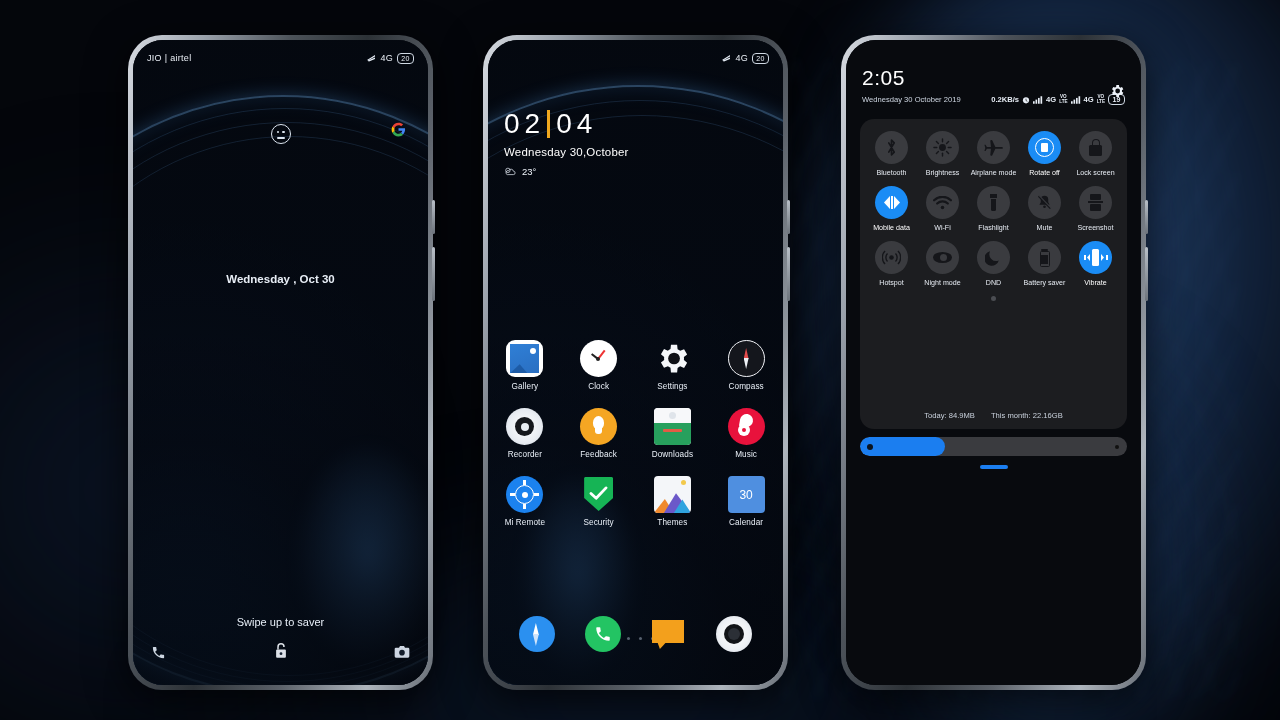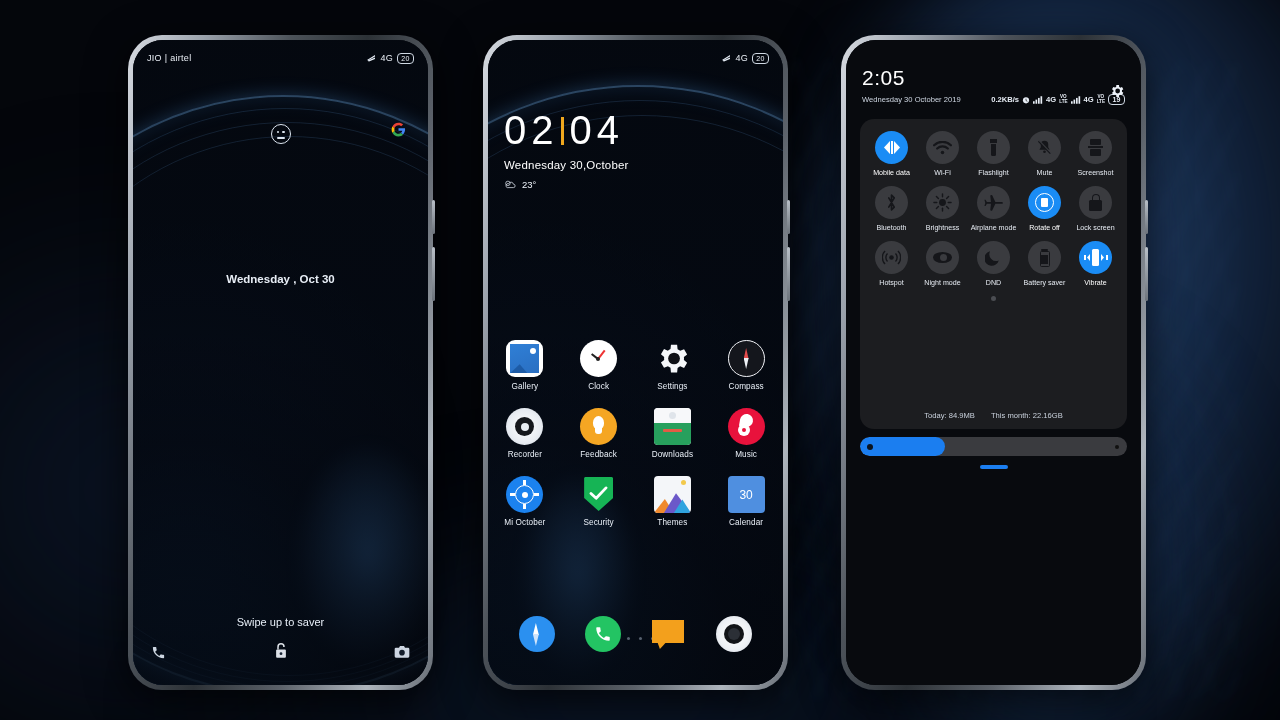--- a/index.html
+++ b/index.html
@@ -106,21 +106,21 @@
   .swipe {
     position:absolute; left:0; right:0; bottom:57px; text-align:center;
     color:#e7eef7; font-size:11px;
   }
   .lockrow { position:absolute; left:0; right:0; bottom:18px; height:26px; }
   .lockrow .ic { position:absolute; opacity:.92; }
 
   
   #phone2 { left:483px; top:35px; width:305px; height:655px; }
   .widget { position:absolute; left:16px; top:68px; color:#fff; }
-  .widget .big { font-size:40px; font-weight:300; letter-spacing:5px; display:flex; align-items:center; }
+  .widget .big { font-size:28px; font-weight:300; letter-spacing:5px; display:flex; align-items:center; }
   .widget .big .sep { width:3px; height:28px; background:#f0a81e; margin:0 6px 0 2px; }
   .widget .dt { font-size:11.5px; margin-top:6px; letter-spacing:.2px; }
   .widget .wx { font-size:9.5px; margin-top:8px; display:flex; align-items:center; gap:5px; color:#eef3fa; }
 
   .grid { position:absolute; left:0; right:0; top:300px; }
   .grow { display:flex; justify-content:space-around; margin-bottom:17px; }
   .app { width:56px; text-align:center; }
   .app .ic { width:37px; height:37px; margin:0 auto 5px; border-radius:9px; position:relative; overflow:hidden; }
   .app .lb { font-size:8.2px; color:#eaf0f8; letter-spacing:.1px; }
 
@@ -372,21 +372,21 @@
       <div class="grow">
         <div class="app">
           <div class="ic" style="background:#1b82ef;border-radius:50%;">
             <div style="position:absolute;left:9px;top:9px;width:19px;height:19px;border-radius:50%;border:1.8px solid #fff;"></div>
             <div style="position:absolute;left:15.5px;top:15.5px;width:6px;height:6px;border-radius:50%;background:#fff;"></div>
             <div style="position:absolute;left:17px;top:4px;width:3px;height:5px;background:#fff;"></div>
             <div style="position:absolute;left:17px;top:28px;width:3px;height:5px;background:#fff;"></div>
             <div style="position:absolute;left:4px;top:17px;width:5px;height:3px;background:#fff;"></div>
             <div style="position:absolute;left:28px;top:17px;width:5px;height:3px;background:#fff;"></div>
           </div>
-          <div class="lb">Mi October</div>
+          <div class="lb">Mi Remote</div>
         </div>
         <div class="app">
           <div class="ic" style="background:transparent;">
             <div style="position:absolute;left:4px;top:1px;width:29px;height:34px;background:#16b455;clip-path:polygon(0 0,100% 0,100% 62%,50% 100%,0 62%);"></div>
             <svg style="position:absolute;left:9px;top:10px;" width="19" height="15" viewBox="0 0 20 16">
                 <path d="M2 8 L7.5 13 L18 2" fill="none" stroke="#fff" stroke-width="3" stroke-linecap="round" stroke-linejoin="round"></path>
               </svg>
           </div>
           <div class="lb">Security</div>
         </div>
@@ -485,67 +485,20 @@
     <div class="gear">
       <svg width="16" height="16" viewBox="0 0 24 24">
           <path fill="#eef3fa" d="M19.4 13a7.6 7.6 0 0 0 0-2l2.1-1.6-2-3.4-2.5 1a7.6 7.6 0 0 0-1.7-1L15 3H11l-.3 2.9a7.6 7.6 0 0 0-1.7 1l-2.5-1-2 3.4L6.6 11a7.6 7.6 0 0 0 0 2l-2.1 1.6 2 3.4 2.5-1a7.6 7.6 0 0 0 1.7 1L11 21h4l.3-2.9a7.6 7.6 0 0 0 1.7-1l2.5 1 2-3.4z"></path>
           <circle cx="13" cy="12" r="3.6" fill="#0a0c10"></circle>
         </svg>
     </div>
 
     <div class="qs-panel">
 
       <div class="qrow">
-        <div class="qtile on">
-          <div class="circ">
-            <div style="position:absolute;left:9px;top:10px;width:6px;height:13px;background:#fff;clip-path:polygon(100% 0,100% 100%,0 50%);"></div>
-            <div style="position:absolute;left:15.5px;top:10px;width:2.5px;height:13px;background:#fff;"></div>
-            <div style="position:absolute;left:19px;top:10px;width:6px;height:13px;background:#fff;clip-path:polygon(0 0,0 100%,100% 50%);"></div>
-          </div>
-          <div class="lb">Mobile data</div>
-        </div>
-        <div class="qtile">
-          <div class="circ">
-            <svg style="position:absolute;left:7px;top:10px;" width="19" height="14" viewBox="0 0 20 15">
-              <path d="M1 4.5 A13 13 0 0 1 19 4.5" stroke="#15161a" stroke-width="2.4" fill="none" stroke-linecap="round"></path>
-              <path d="M4.3 8 A8.4 8.4 0 0 1 15.7 8" stroke="#15161a" stroke-width="2.4" fill="none" stroke-linecap="round"></path>
-              <circle cx="10" cy="12.3" r="1.9" fill="#15161a"></circle>
-            </svg>
-          </div>
-          <div class="lb">Wi-Fi</div>
-        </div>
-        <div class="qtile">
-          <div class="circ">
-            <div style="position:absolute;left:13px;top:8px;width:7px;height:4px;background:#15161a;"></div>
-            <div style="position:absolute;left:13.7px;top:13px;width:5.5px;height:12px;background:#15161a;border-radius:0 0 1.5px 1.5px;"></div>
-          </div>
-          <div class="lb">Flashlight</div>
-        </div>
-        <div class="qtile">
-          <div class="circ">
-            <svg style="position:absolute;left:8px;top:8px;" width="17" height="17" viewBox="0 0 20 20">
-              <path fill="#15161a" d="M10 2a4.4 4.4 0 0 0-4.4 4.4v3.2L4 12.6h12L14.4 9.6V6.4A4.4 4.4 0 0 0 10 2z"></path>
-              <circle cx="10" cy="15" r="1.6" fill="#15161a"></circle>
-              <line x1="3" y1="2.5" x2="17" y2="17" stroke="#15161a" stroke-width="1.9"></line>
-              <line x1="3.5" y1="1.6" x2="17.8" y2="16.3" stroke="#3a3b3f" stroke-width="1.2"></line>
-            </svg>
-          </div>
-          <div class="lb">Mute</div>
-        </div>
-        <div class="qtile">
-          <div class="circ">
-            <div style="position:absolute;left:11px;top:8px;width:11px;height:6px;background:#15161a;border-radius:1px;"></div>
-            <div style="position:absolute;left:9px;top:15px;width:15px;height:2px;background:#15161a;"></div>
-            <div style="position:absolute;left:11px;top:18px;width:11px;height:7px;background:#15161a;border-radius:1px;"></div>
-          </div>
-          <div class="lb">Screenshot</div>
-        </div>
-      </div>
-
-      <div class="qrow">
         <div class="qtile">
           <div class="circ">
             <svg style="position:absolute;left:11px;top:7px;" width="11" height="19" viewBox="0 0 12 20">
               <path d="M3 5 L9 15 L6 18 V2 L9 5 L3 15" stroke="#15161a" stroke-width="1.8" fill="none" stroke-linejoin="round" stroke-linecap="round"></path>
             </svg>
           </div>
           <div class="lb">Bluetooth</div>
         </div>
         <div class="qtile">
           <div class="circ">
@@ -583,20 +536,67 @@
         <div class="qtile">
           <div class="circ">
             <div style="position:absolute;left:12.5px;top:8px;width:8px;height:7px;border:1.8px solid #15161a;border-bottom:none;border-radius:4px 4px 0 0;"></div>
             <div style="position:absolute;left:10px;top:14px;width:13px;height:11px;background:#15161a;border-radius:1.5px;"></div>
           </div>
           <div class="lb">Lock screen</div>
         </div>
       </div>
 
       <div class="qrow">
+        <div class="qtile on">
+          <div class="circ">
+            <div style="position:absolute;left:9px;top:10px;width:6px;height:13px;background:#fff;clip-path:polygon(100% 0,100% 100%,0 50%);"></div>
+            <div style="position:absolute;left:15.5px;top:10px;width:2.5px;height:13px;background:#fff;"></div>
+            <div style="position:absolute;left:19px;top:10px;width:6px;height:13px;background:#fff;clip-path:polygon(0 0,0 100%,100% 50%);"></div>
+          </div>
+          <div class="lb">Mobile data</div>
+        </div>
+        <div class="qtile">
+          <div class="circ">
+            <svg style="position:absolute;left:7px;top:10px;" width="19" height="14" viewBox="0 0 20 15">
+              <path d="M1 4.5 A13 13 0 0 1 19 4.5" stroke="#15161a" stroke-width="2.4" fill="none" stroke-linecap="round"></path>
+              <path d="M4.3 8 A8.4 8.4 0 0 1 15.7 8" stroke="#15161a" stroke-width="2.4" fill="none" stroke-linecap="round"></path>
+              <circle cx="10" cy="12.3" r="1.9" fill="#15161a"></circle>
+            </svg>
+          </div>
+          <div class="lb">Wi-Fi</div>
+        </div>
+        <div class="qtile">
+          <div class="circ">
+            <div style="position:absolute;left:13px;top:8px;width:7px;height:4px;background:#15161a;"></div>
+            <div style="position:absolute;left:13.7px;top:13px;width:5.5px;height:12px;background:#15161a;border-radius:0 0 1.5px 1.5px;"></div>
+          </div>
+          <div class="lb">Flashlight</div>
+        </div>
+        <div class="qtile">
+          <div class="circ">
+            <svg style="position:absolute;left:8px;top:8px;" width="17" height="17" viewBox="0 0 20 20">
+              <path fill="#15161a" d="M10 2a4.4 4.4 0 0 0-4.4 4.4v3.2L4 12.6h12L14.4 9.6V6.4A4.4 4.4 0 0 0 10 2z"></path>
+              <circle cx="10" cy="15" r="1.6" fill="#15161a"></circle>
+              <line x1="3" y1="2.5" x2="17" y2="17" stroke="#15161a" stroke-width="1.9"></line>
+              <line x1="3.5" y1="1.6" x2="17.8" y2="16.3" stroke="#3a3b3f" stroke-width="1.2"></line>
+            </svg>
+          </div>
+          <div class="lb">Mute</div>
+        </div>
+        <div class="qtile">
+          <div class="circ">
+            <div style="position:absolute;left:11px;top:8px;width:11px;height:6px;background:#15161a;border-radius:1px;"></div>
+            <div style="position:absolute;left:9px;top:15px;width:15px;height:2px;background:#15161a;"></div>
+            <div style="position:absolute;left:11px;top:18px;width:11px;height:7px;background:#15161a;border-radius:1px;"></div>
+          </div>
+          <div class="lb">Screenshot</div>
+        </div>
+      </div>
+
+      <div class="qrow">
         <div class="qtile">
           <div class="circ">
             <svg style="position:absolute;left:7px;top:7px;" width="19" height="19" viewBox="0 0 20 20">
               <circle cx="10" cy="10" r="2.4" fill="#15161a"></circle>
               <path d="M5.8 5.8 a6 6 0 0 0 0 8.4" stroke="#15161a" stroke-width="1.5" fill="none"></path>
               <path d="M14.2 5.8 a6 6 0 0 1 0 8.4" stroke="#15161a" stroke-width="1.5" fill="none"></path>
               <path d="M3.2 3.2 a9.6 9.6 0 0 0 0 13.6" stroke="#15161a" stroke-width="1.5" fill="none"></path>
               <path d="M16.8 3.2 a9.6 9.6 0 0 1 0 13.6" stroke="#15161a" stroke-width="1.5" fill="none"></path>
             </svg>
           </div>

